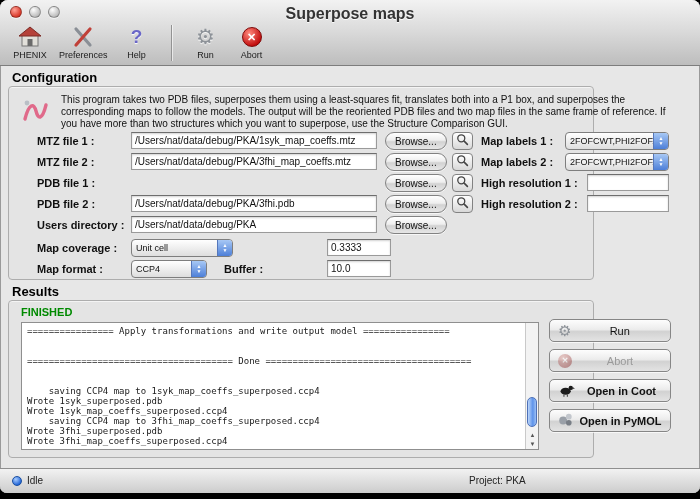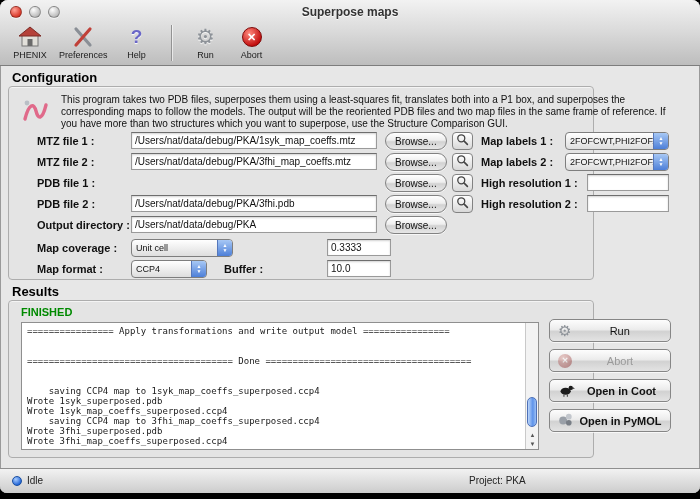--- a/index.html
+++ b/index.html
@@ -6,21 +6,21 @@
   html,body { width:700px; height:499px; background:#000; overflow:hidden;
     font-family:"Liberation Sans", sans-serif; }
   .window { position:relative; width:700px; height:493px; background:#e7e7e7;
     border-radius:8px 8px 7px 7px; overflow:hidden; box-shadow:inset 0 0 0 1px #9a9a9a; }
 
   
   .header { position:absolute; top:0; left:0; right:0; height:66px;
     background:linear-gradient(#f2f2f2 0%, #d9d9d9 50%, #bdbdbd 100%);
     border-bottom:1px solid #7d7d7d; }
   .title { position:absolute; top:5px; left:0; right:0; text-align:center;
-    font-size:12px; font-weight:bold; color:#333; text-shadow:0 1px 0 rgba(255,255,255,.8); }
+    font-size:16px; font-weight:bold; color:#333; text-shadow:0 1px 0 rgba(255,255,255,.8); }
   .traffic { position:absolute; top:6px; left:10px; display:flex; gap:7px; }
   .tl { width:12px; height:12px; border-radius:50%; border:1px solid rgba(0,0,0,.3);
     box-shadow:0 1px 1px rgba(255,255,255,.6); }
   .tl.red  { background:radial-gradient(circle at 35% 30%, #ffa095, #d93a2b 70%); }
   .tl.gray { background:radial-gradient(circle at 35% 30%, #fdfdfd, #b9b9b9 75%); }
 
   .toolbar { position:absolute; top:22px; left:10px; right:0; height:42px;
     display:flex; align-items:flex-start; gap:6px; padding-top:2px; }
   .tb-item { display:flex; flex-direction:column; align-items:center; gap:1px;
     min-width:40px; padding:1px 3px; cursor:default; }
@@ -245,21 +245,21 @@
               <circle cx="6.5" cy="6.5" r="4.3" fill="none" stroke="#444" stroke-width="1.6"></circle>
               <line x1="10" y1="10" x2="14" y2="14" stroke="#444" stroke-width="2" stroke-linecap="round"></line>
             </svg>
         </span>
       </button>
       <label class="flabel" style="left:472px">High resolution 2 :</label>
       <input class="tfield" style="left: 578px; width: 82px;" value="">
     </div>
 
     <div class="row" style="top:129px">
-      <label class="flabel" style="left:28px">Output directory :</label>
+      <label class="flabel" style="left:28px">Users directory :</label>
       <input class="tfield" style="left: 122px; width: 246px;" value="/Users/nat/data/debug/PKA">
       <button class="btn-aqua" style="left:376px"><span>Browse...</span></button>
     </div>
 
     <div class="row" style="top:152px">
       <label class="flabel" style="left:28px">Map coverage :</label>
       <div class="popup" style="left:122px; width:102px">
         <span class="popup-label">Unit cell</span>
         <span class="popup-arrows">
             <span>▲</span>

